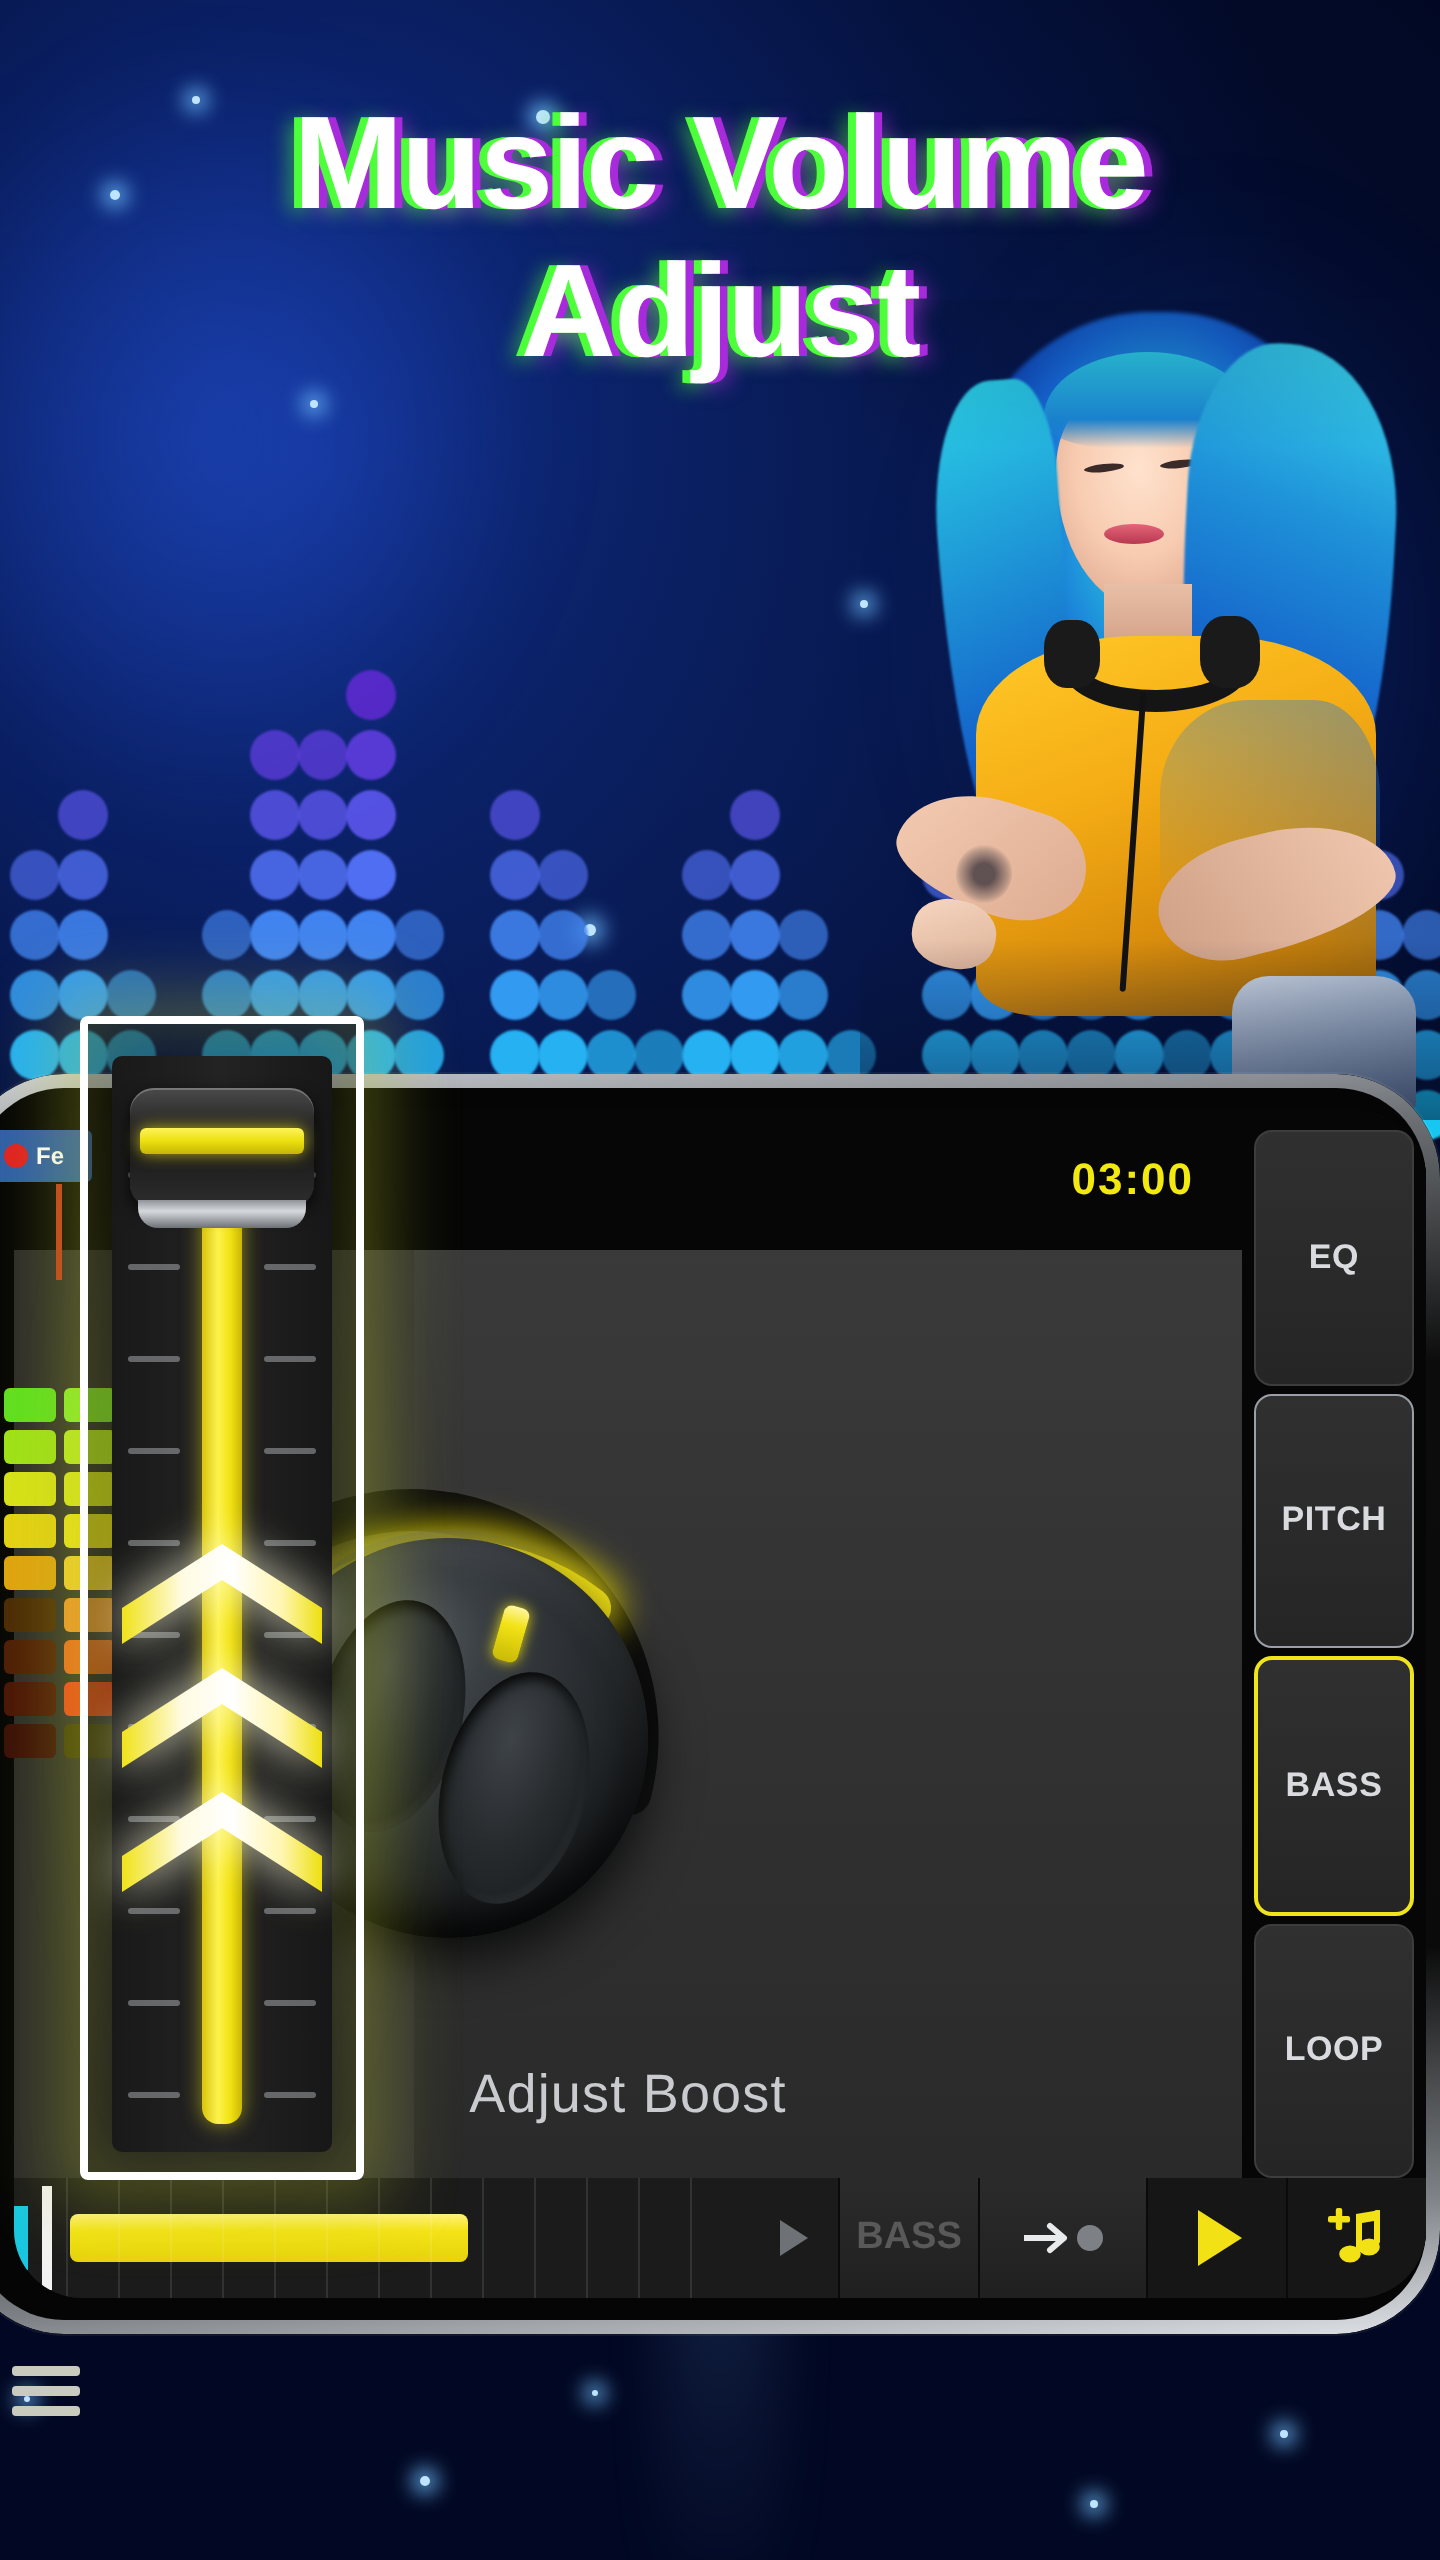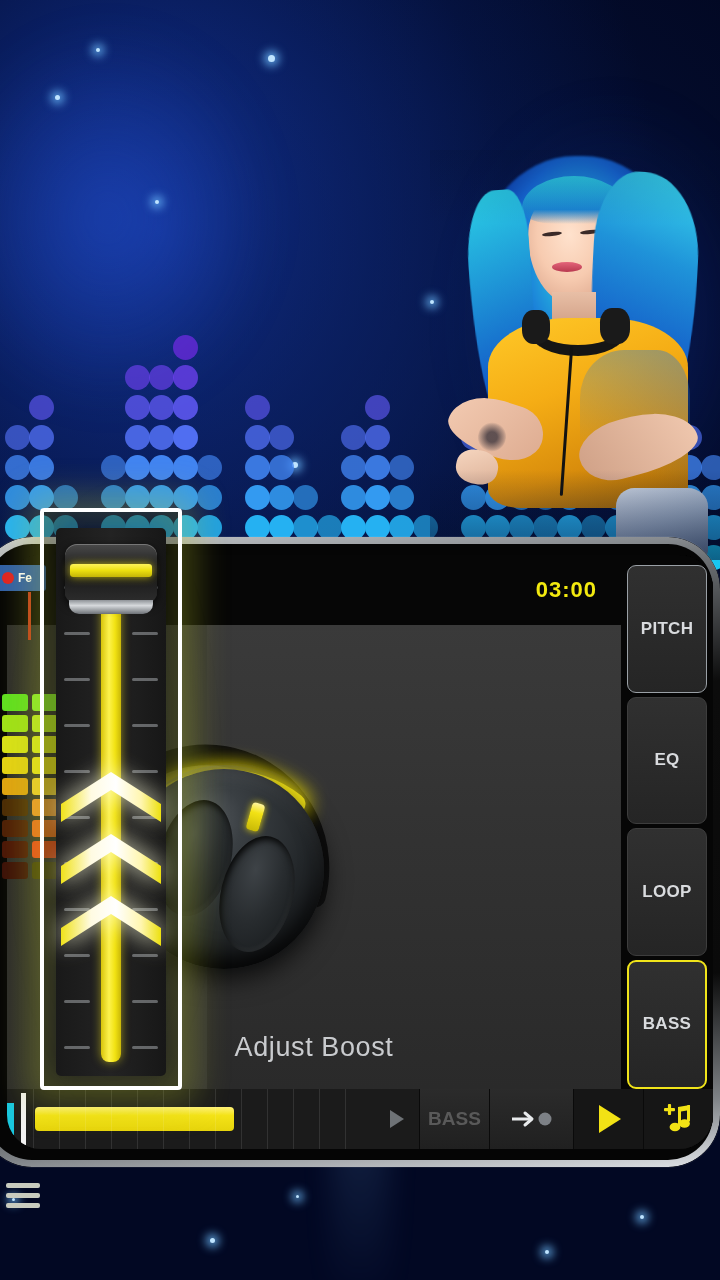--- a/index.html
+++ b/index.html
@@ -437,20 +437,22 @@
     <div class="dj-hp-r"></div>
     <div class="dj-cord"></div>
     <div class="dj-shorts"></div>
     <div class="dj-arm-l"></div>
     <div class="dj-arm-r"></div>
     <div class="dj-tattoo"></div>
     <div class="dj-hand"></div>
     <div class="dj-shade"></div>
   </div>
 
+  <div class="title">Music Volume
+Adjust</div>
 
   <div class="phone">
     <div class="phone-bezel"></div>
     <div class="screen">
       <div class="screen-inner">
 
         <div class="topbar"></div>
         <div class="timer">03:00</div>
 
         <div class="panel">
@@ -475,24 +477,24 @@
             <div class="knob-body"></div>
             <div class="knob-hollow-a"></div>
             <div class="knob-hollow-b"></div>
             <div class="knob-mark"></div>
           </div>
 
           <div class="boost-label">Adjust Boost</div>
         </div>
 
         <div class="rail" id="rail">
+            <div class="rbtn">EQ</div>
             <div class="rbtn top">PITCH</div>
-            <div class="rbtn">EQ</div>
+            <div class="rbtn active">BASS</div>
             <div class="rbtn">LOOP</div>
-            <div class="rbtn active">BASS</div>
           </div>
 
         <div class="botbar">
           <div class="progwrap" id="progwrap">
             <div class="prog-cyan"></div>
             <div class="prog-head"></div>
             <div class="prog-fill" style="width: calc(62% - 28px);"></div>
           <div class="gridline" style="left: 7.1%;"></div>
               <div class="gridline" style="left: 14.2%;"></div>
               <div class="gridline" style="left: 21.3%;"></div>

